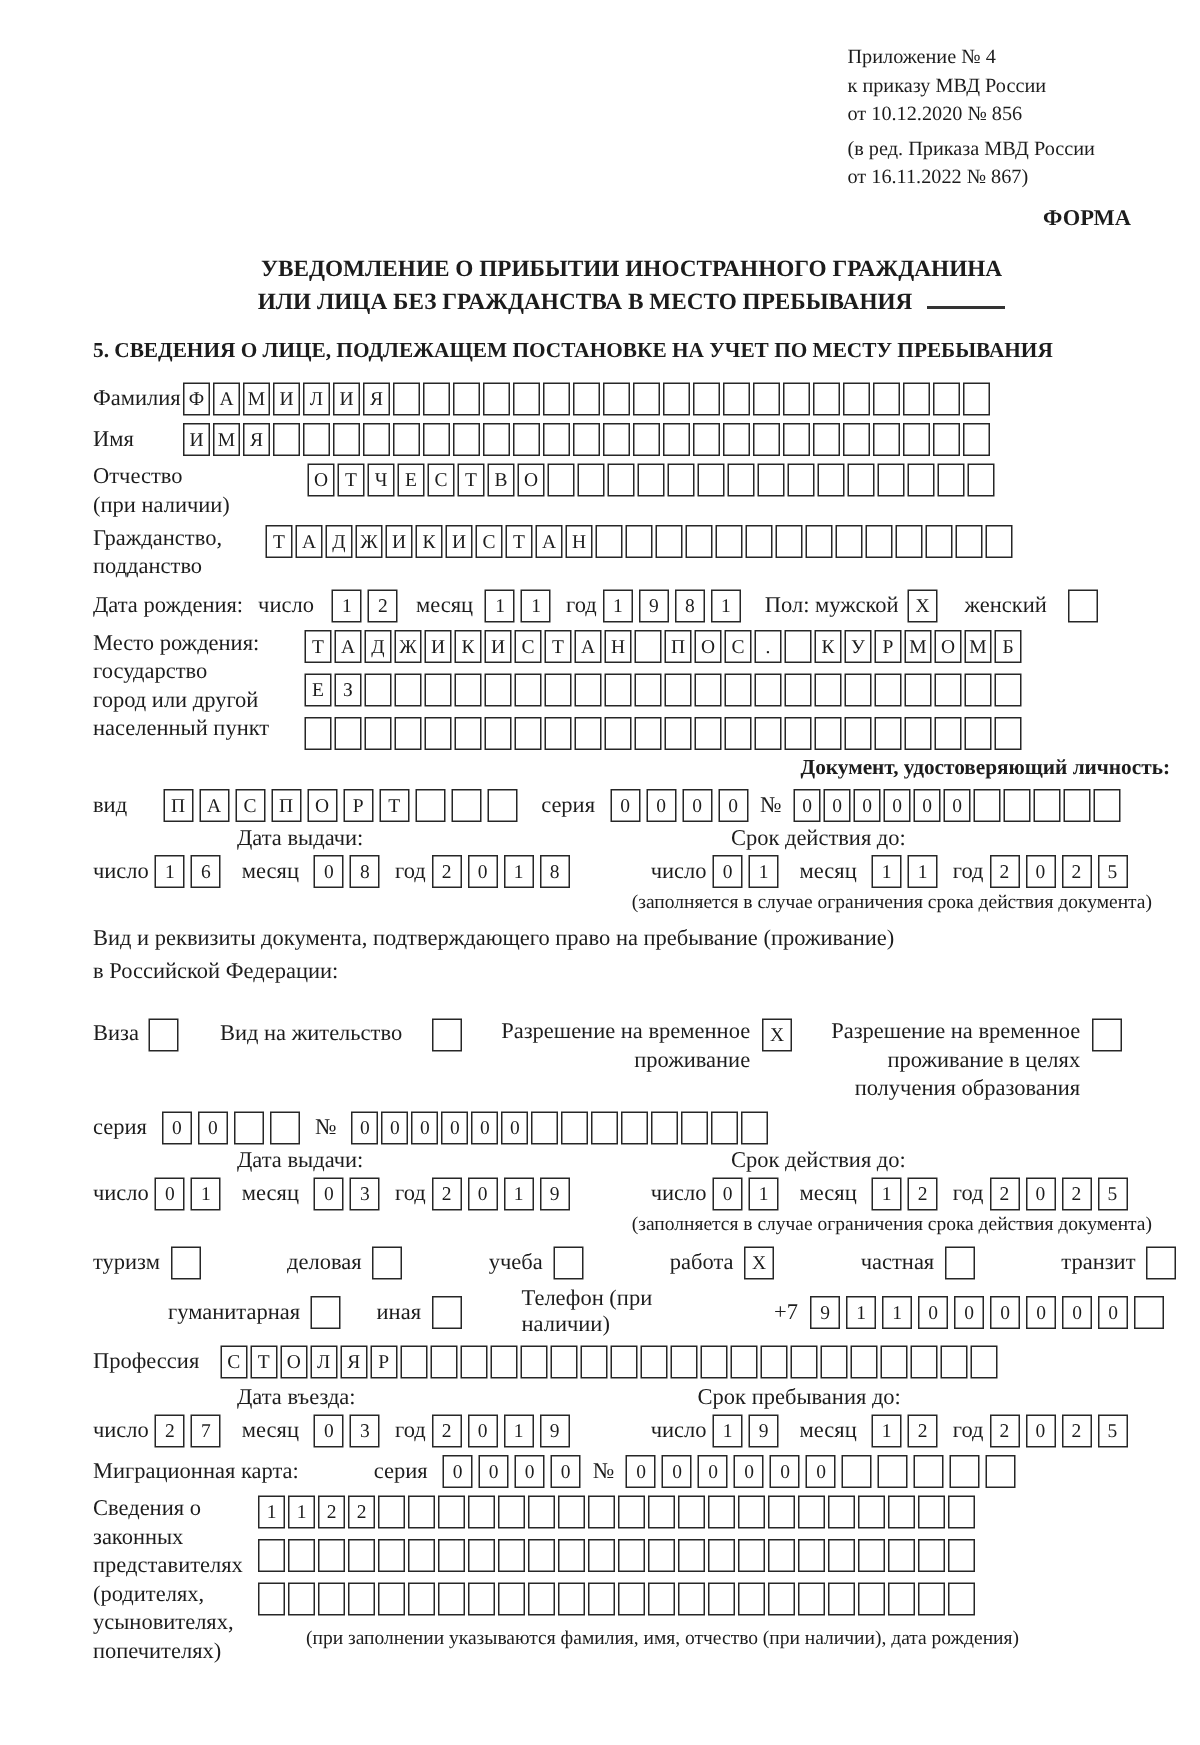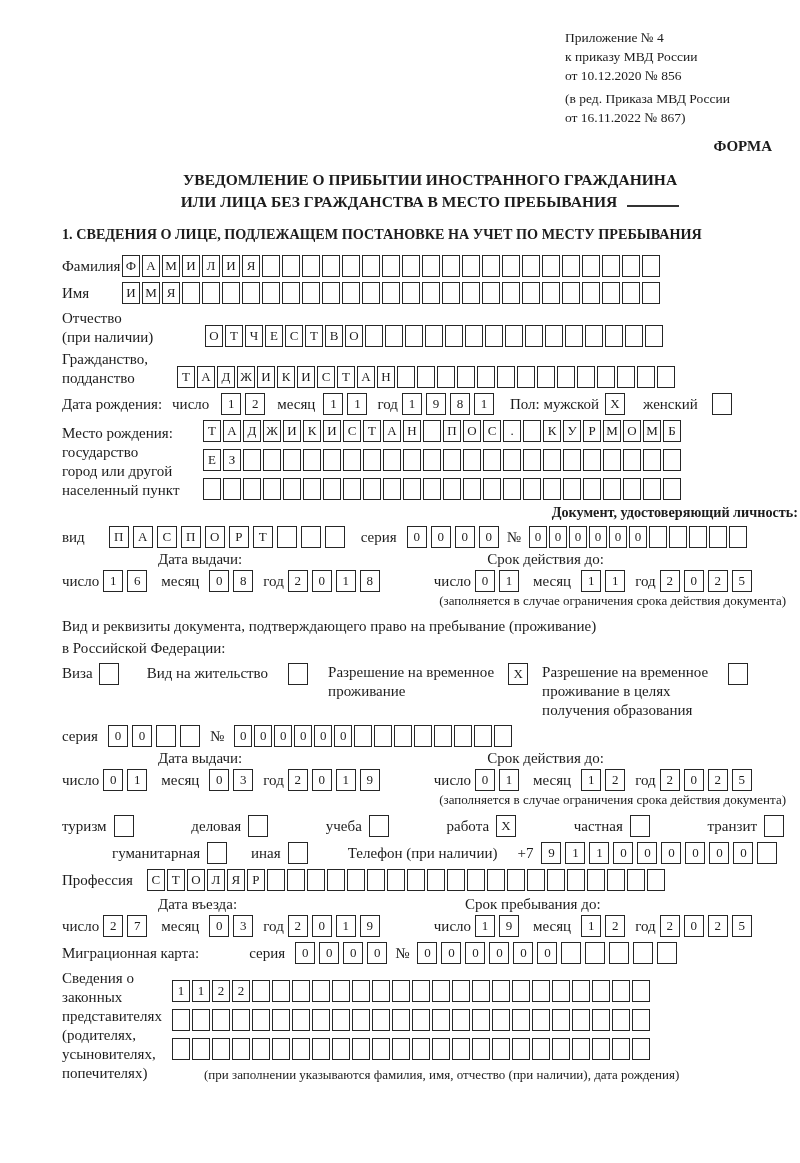--- a/index.html
+++ b/index.html
@@ -2,35 +2,35 @@
 <html><head>
 <meta charset="utf-8">
 <style>
   * { margin:0; padding:0; box-sizing:border-box; }
   html,body { background:#fff; }
   body {
     width:800px; height:1163px;
     font-family:"Liberation Serif","DejaVu Serif",serif;
     color:#1c1c1c; overflow:hidden;
   }
-  .page { padding:28px 2px 0 62px; width:800px; }
+  .page { padding:28px 20px 0 62px; width:800px; }
 
   
   .hdr-right { margin-left:503px; width:225px; font-size:13.5px; line-height:19px; }
   .hdr-right .grp2 { margin-top:4px; }
   .forma { text-align:right; padding-right:26px; font-weight:bold; font-size:15px; margin-top:11px; }
 
   
   .title { text-align:center; font-weight:bold; font-size:15.5px; line-height:22px; margin-top:14px;font-family:Liberation Serif, serif; }
   .t-underline { display:inline-block; width:52px; border-bottom:2px solid #333; height:14px; margin-left:10px; }
   .sec-title { font-weight:bold; font-size:14.2px; margin-top:13px; }
 
   
   .frow { display:flex; align-items:center; margin-top:5px; font-size:15px; }
-  .fgroup { display:flex; align-items:flex-end; margin-top:5px; font-size:15px; }
+  .fgroup { display:flex; align-items:flex-start; margin-top:5px; font-size:15px; }
   .lblcol { line-height:19px; flex-shrink:0; }
   .lbl { flex-shrink:0; }
   .cells { display:flex; flex-shrink:0; }
   .cellrows .cells { margin-bottom:7px; }
   .cellrows .cells:last-child { margin-bottom:0; }
 
   .cell, .dcell, .cbox {
     display:flex; align-items:center; justify-content:center;
     width:18px; height:22px; border:1.5px solid #262626;
     margin-right:2px; font-size:13px; flex-shrink:0;
@@ -52,24 +52,24 @@
 
   .doc-hdr { text-align:right; font-weight:bold; font-size:14.2px; margin-top:4px; }
   .dt-titles { display:flex; font-size:15px; margin-top:3px; }
   .dt-left { margin-left:96px; }
   .dt-right-1 { margin-left:245px; }
   .dt-right-2 { margin-left:228px; }
   .note { text-align:right; font-size:13px; margin-top:1px; padding-right:12px; }
   .intro { font-size:15px; line-height:18px; margin-top:8px; }
   .intro2 { font-size:15px; margin-top:5px; }
 
-  .opts { align-items:flex-start; margin-top:6px; }
+  .opts { align-items:flex-start; margin-top:22px; }
   .opts > span { margin-top:2px; }
   .opts .cbox { margin-top:0; }
-  .optwrap { display:inline-block; text-align:left; line-height:19px; margin-top:0 !important; }
+  .optwrap { display:inline-block; text-align:right; line-height:19px; margin-top:0 !important; }
   .o3 { width:172px; }
   .o4 { width:178px; }
 
   .pair { display:flex; align-items:center; flex-shrink:0; }
   .pair .cbox { margin-left:7px; }
   .purpose-row1 { justify-content:space-between; width:722px; }
 
   .reps-note { font-size:13px; margin-top:5px; margin-left:32px; }
 </style>
 </head>
@@ -87,21 +87,21 @@
     </div>
   </div>
 
   <div class="forma">ФОРМА</div>
 
   <div class="title">
     <div>УВЕДОМЛЕНИЕ О ПРИБЫТИИ ИНОСТРАННОГО ГРАЖДАНИНА</div>
     <div><span>ИЛИ ЛИЦА БЕЗ ГРАЖДАНСТВА В МЕСТО ПРЕБЫВАНИЯ</span><span class="t-underline"></span></div>
   </div>
 
-  <div class="sec-title">1. СВЕДЕНИЯ О ЛИЦЕ, ПОДЛЕЖАЩЕМ ПОСТАНОВКЕ НА УЧЕТ ПО МЕСТУ ПРЕБЫВАНИЯ</div>
+  <div class="sec-title">5. СВЕДЕНИЯ О ЛИЦЕ, ПОДЛЕЖАЩЕМ ПОСТАНОВКЕ НА УЧЕТ ПО МЕСТУ ПРЕБЫВАНИЯ</div>
 
   <div class="frow" style="margin-top:12px">
     <span class="lbl w-sur">Фамилия</span>
     <span class="cells">
         <span class="cell">Ф</span>
         <span class="cell">А</span>
         <span class="cell">М</span>
         <span class="cell">И</span>
         <span class="cell">Л</span>
         <span class="cell">И</span>

